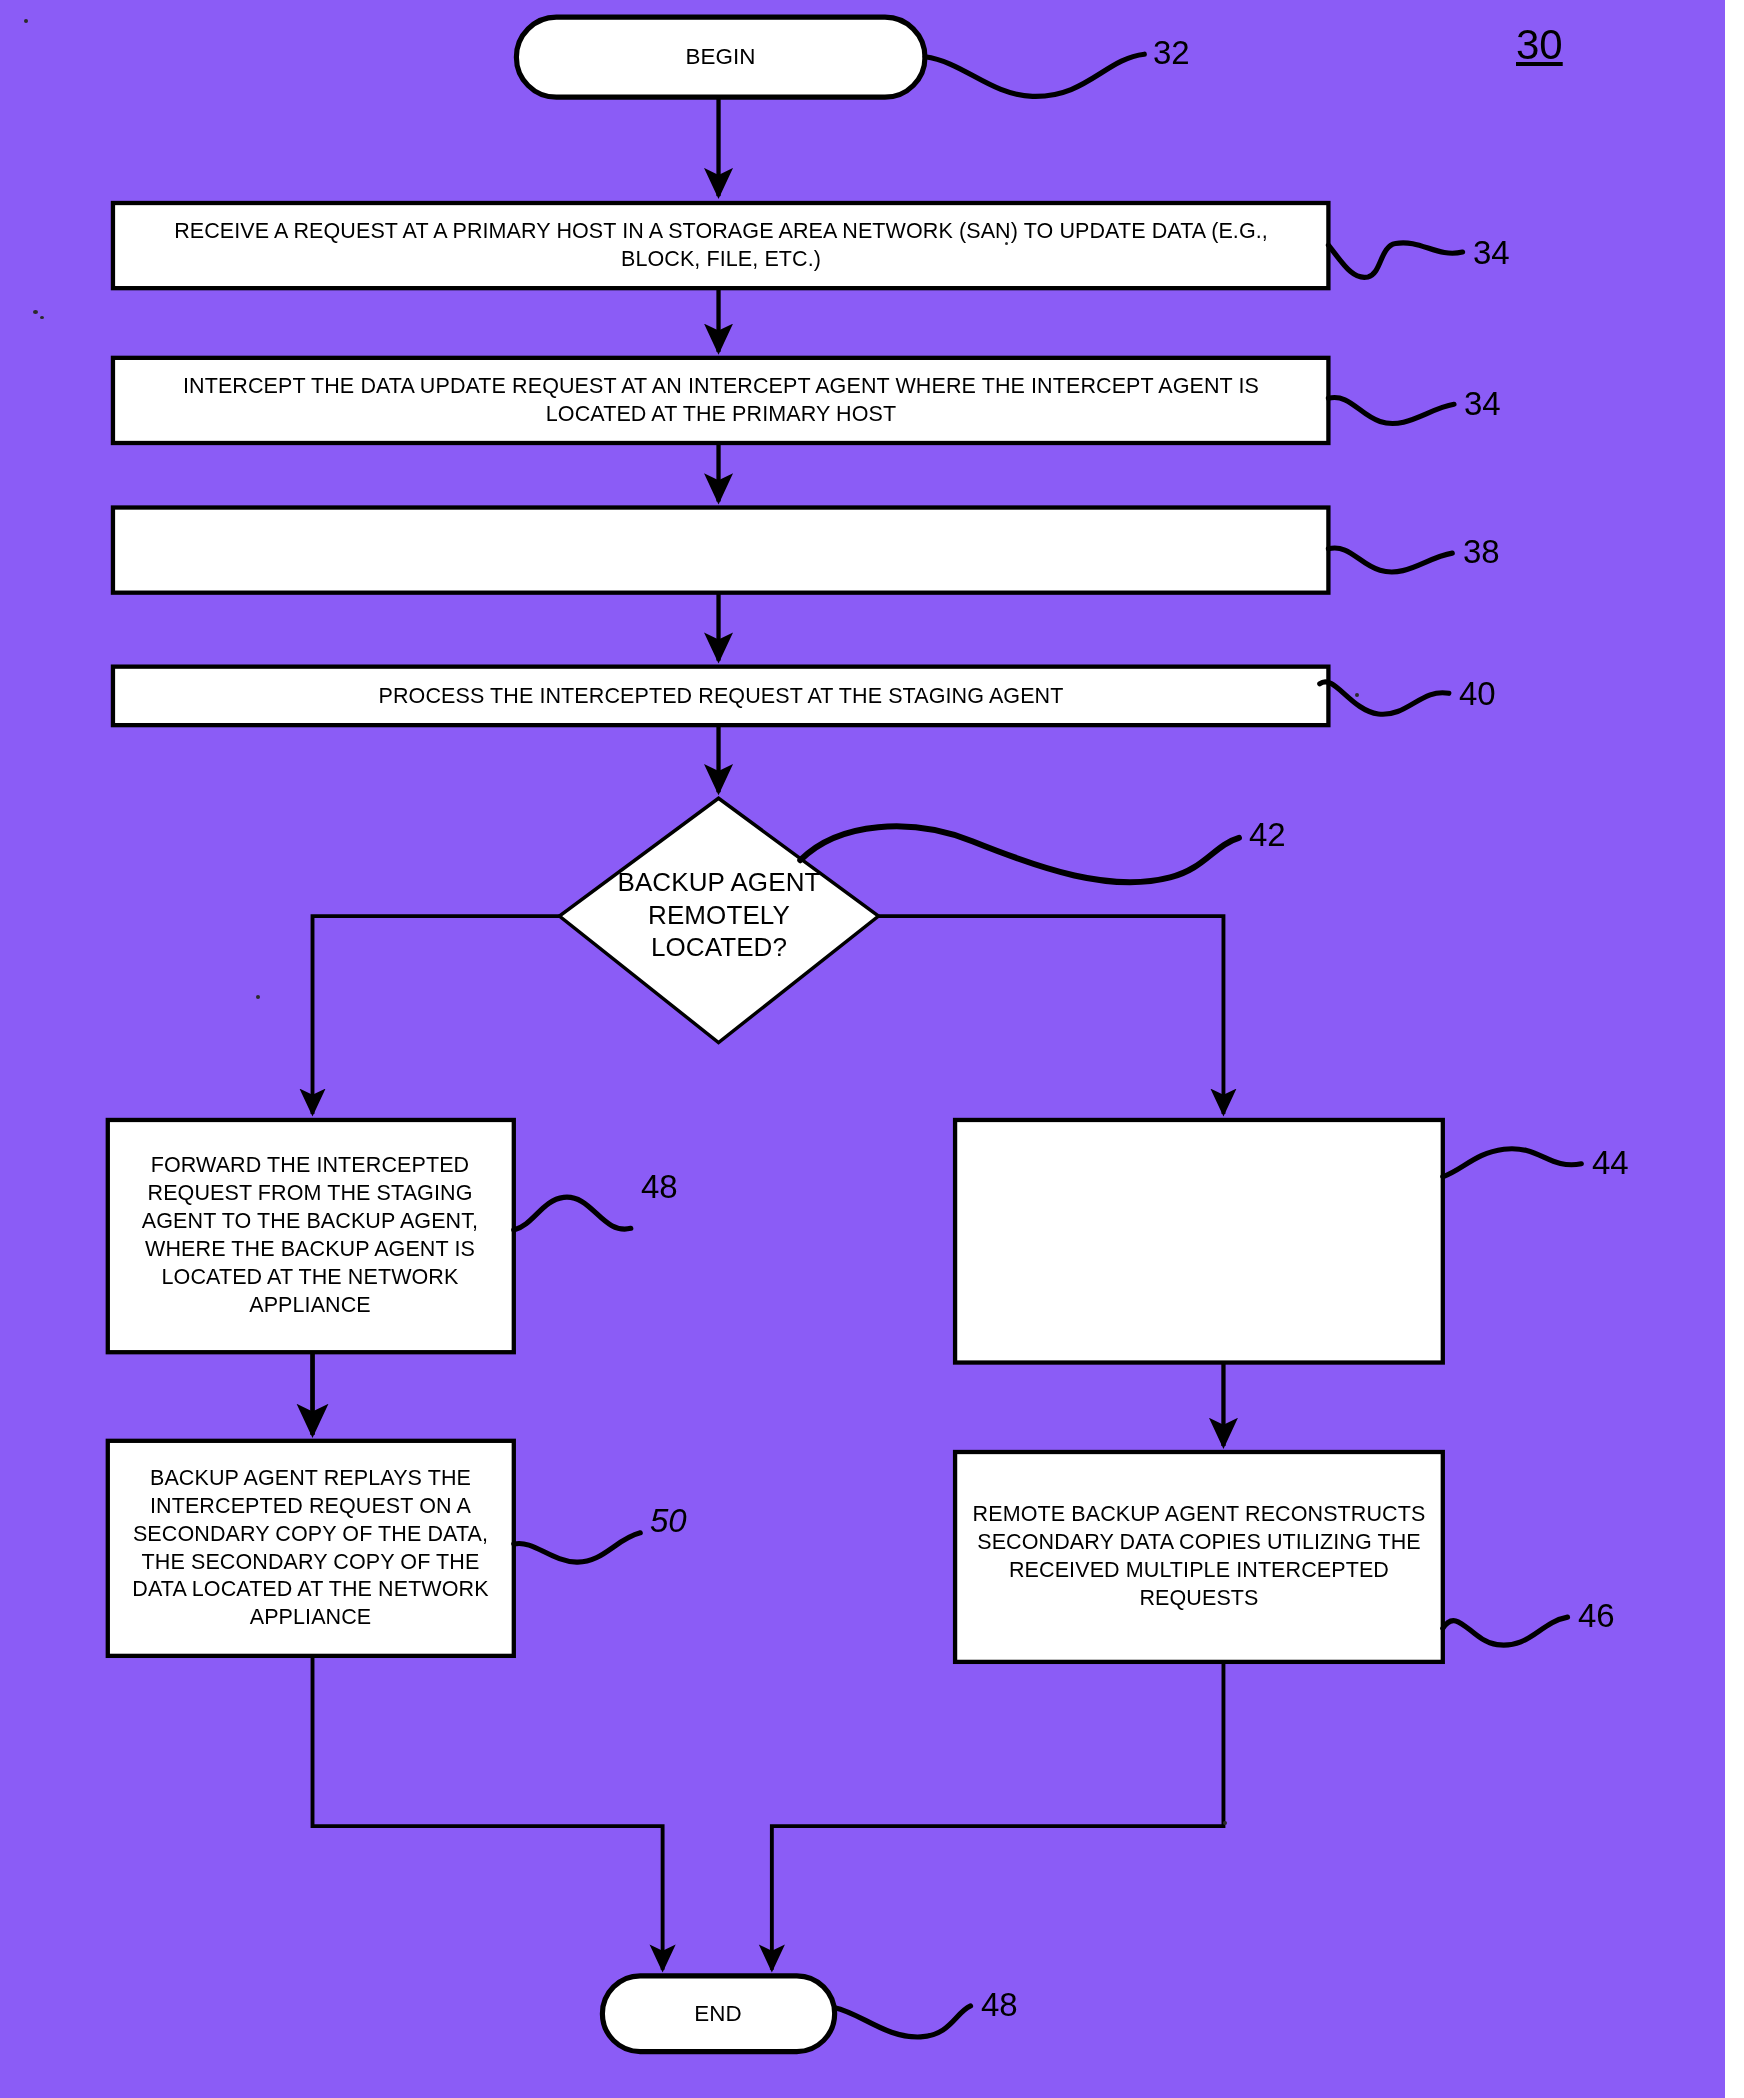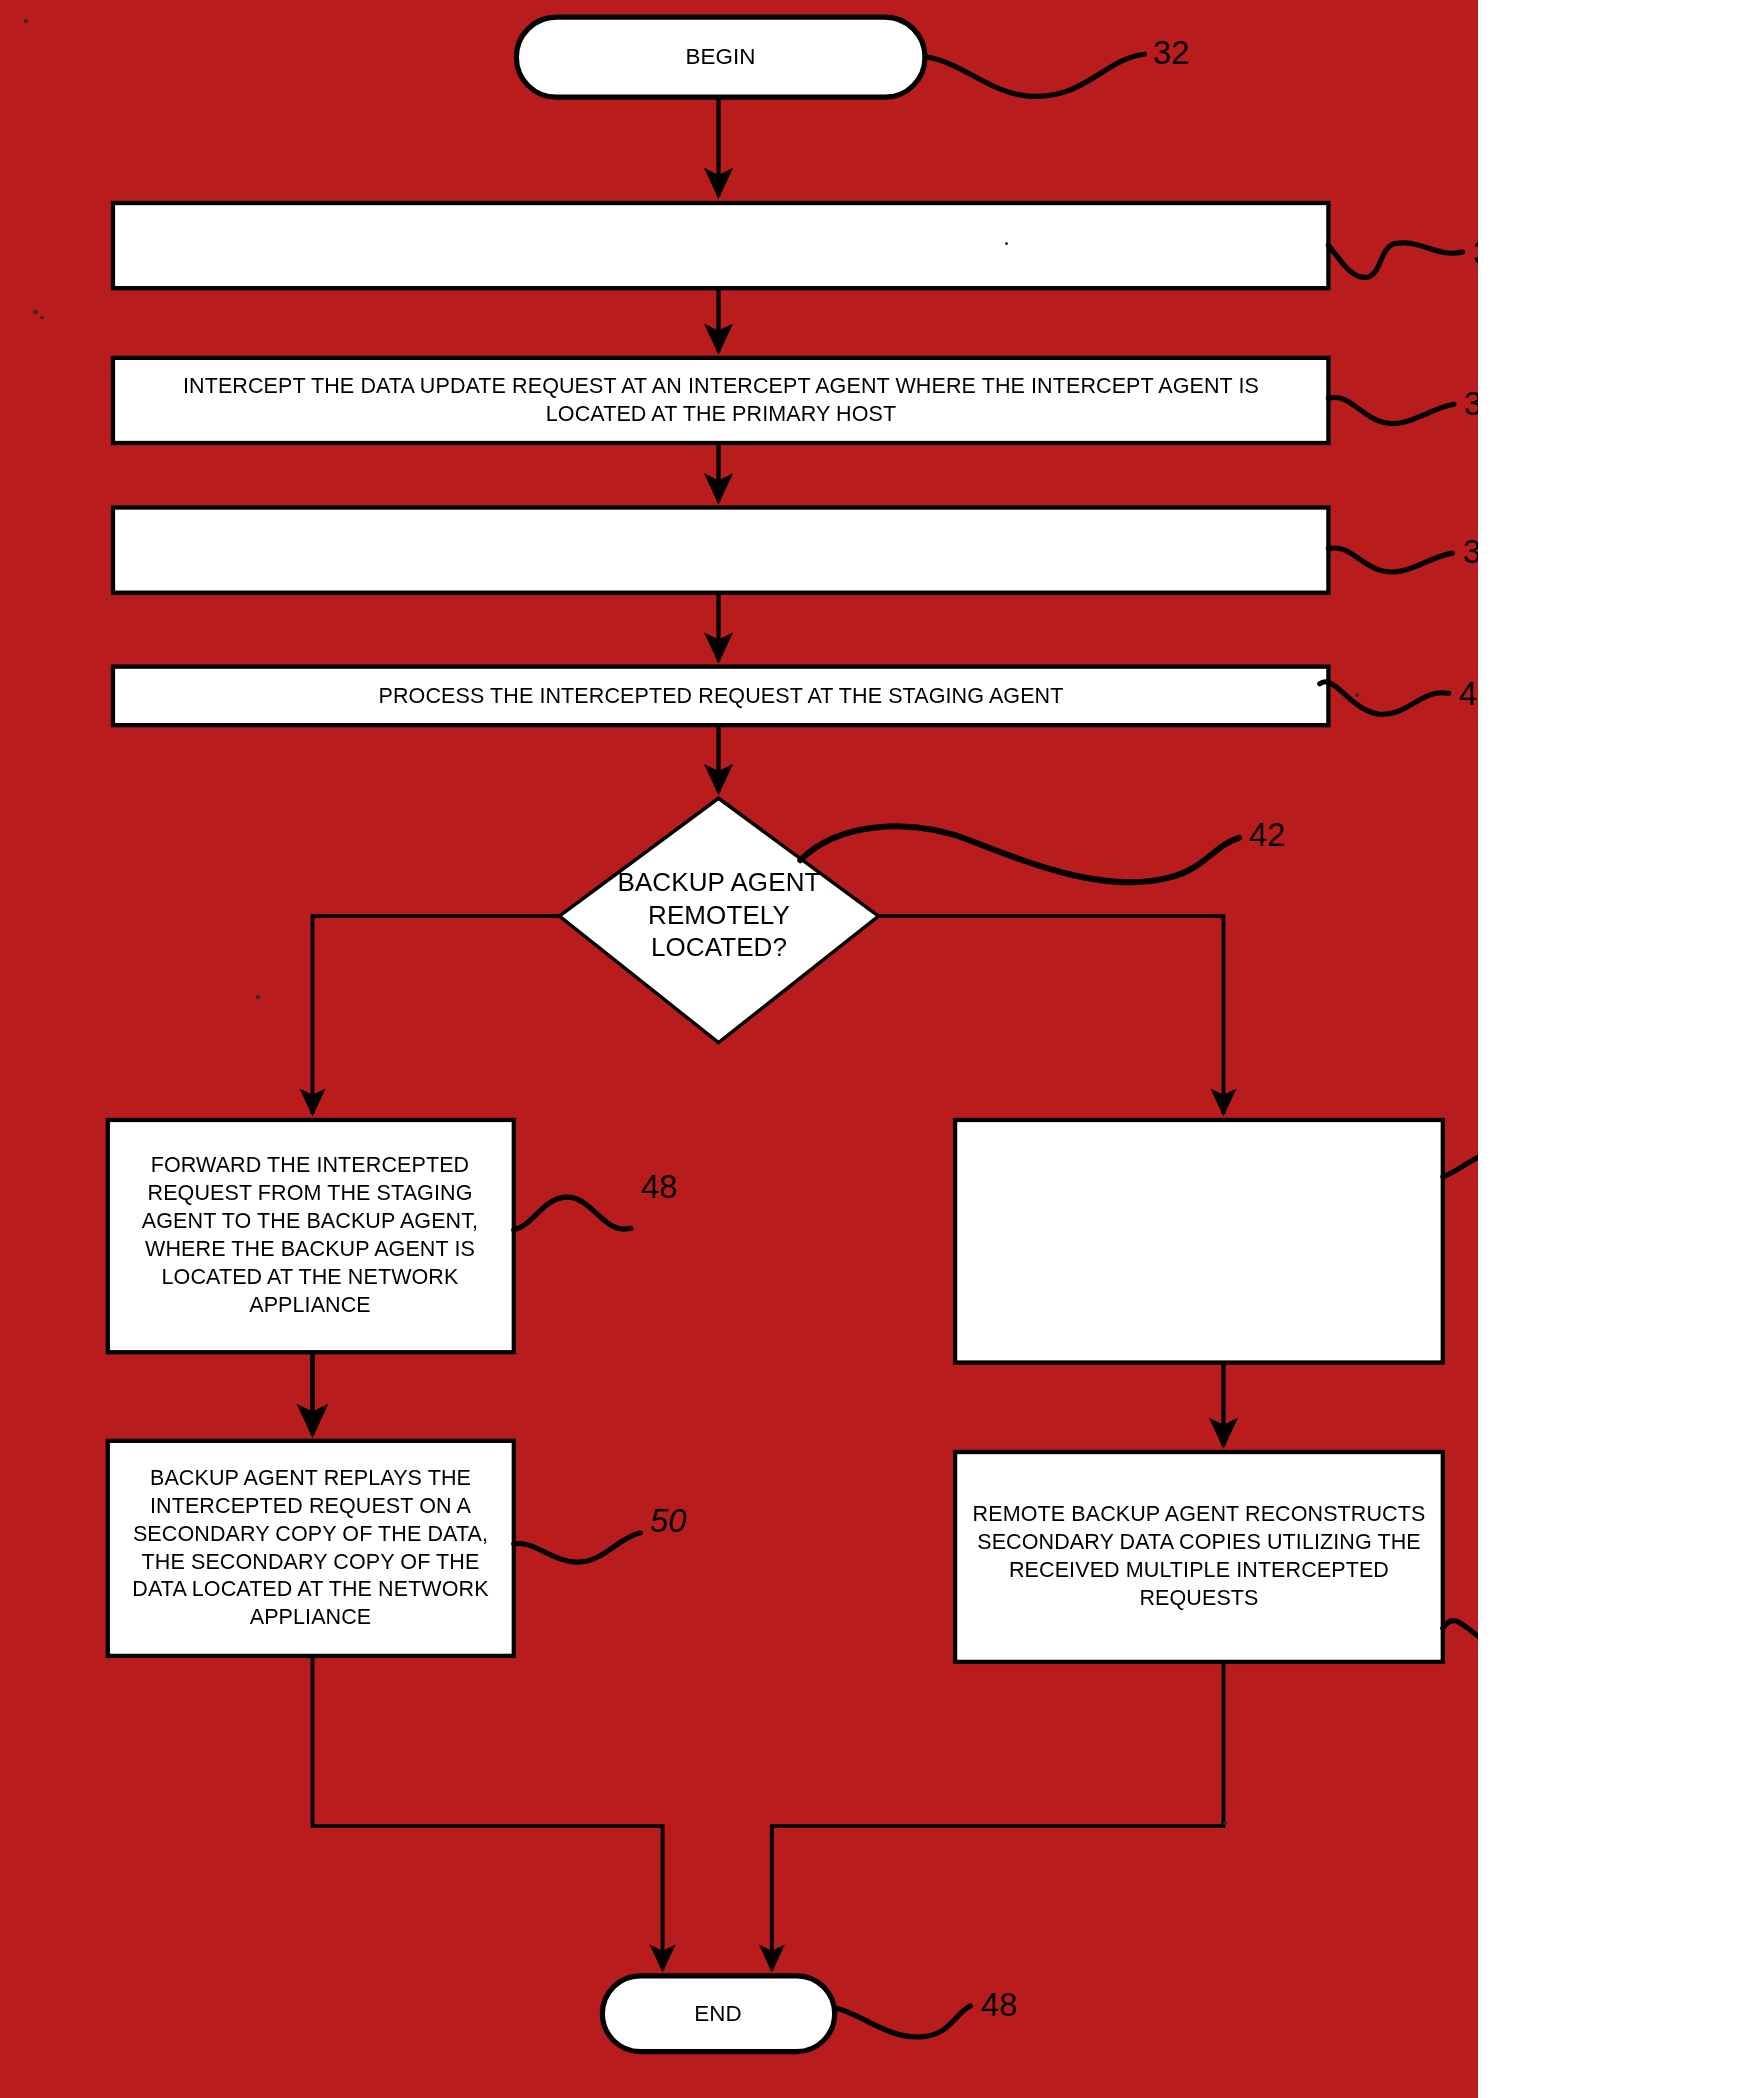--- a/index.html
+++ b/index.html
@@ -6,23 +6,23 @@
   html, body {
     margin: 0;
     padding: 0;
     background: #ffffff;
   }
   body {
     font-family: "Liberation Sans", sans-serif;
   }
   #figure-root {
     position: relative;
-    width: 1478px;
+    width: 1725px;
     height: 2098px;
-    background: #b91c1c;
+    background: #8b5cf6;
     overflow: hidden;
   }
   #figure-svg {
     position: absolute;
     left: 0;
     top: 0;
     width: 1745px;
     height: 2098px;
   }
   .node-text {
@@ -133,20 +133,21 @@
 
     <path d="M 1677 1368 C 1700 1360 1715 1340 1748 1336 C 1790 1331 1800 1360 1838 1353" fill="none" stroke="#000000" stroke-width="6" stroke-linecap="round"></path>
 
     <path d="M 1677 1893 C 1694 1866 1710 1908 1740 1912 C 1778 1917 1790 1886 1822 1880" fill="none" stroke="#000000" stroke-width="6" stroke-linecap="round"></path>
 
     <path d="M 970 2334 C 1000 2340 1030 2370 1070 2368 C 1105 2366 1110 2340 1128 2332" fill="none" stroke="#000000" stroke-width="6" stroke-linecap="round"></path>
   </svg>
 
   <div class="node-text term-text" style="left:516px; top:17px; width:409px; height:80px;">BEGIN</div>
 
+  <div class="node-text box-text" style="left:125px; top:203px; width:1192px; height:85px; padding:0 13.8px;">RECEIVE A REQUEST AT A PRIMARY HOST IN A STORAGE AREA NETWORK (SAN) TO UPDATE DATA (E.G., BLOCK, FILE, ETC.)</div>
 
   <div class="node-text box-text" style="left:131px; top:358px; width:1180px; height:85px; padding:0 13.8px;">INTERCEPT THE DATA UPDATE REQUEST AT AN INTERCEPT AGENT WHERE THE INTERCEPT AGENT IS LOCATED AT THE PRIMARY HOST</div>
 
 
   <div class="node-text box-text" style="left:125px; top:667px; width:1192px; height:59px;">PROCESS THE INTERCEPTED REQUEST AT THE STAGING AGENT</div>
 
   <div class="node-text diamond-text" style="left:595px; top:860px; width:248px; height:110px;">BACKUP AGENT REMOTELY LOCATED?</div>
 
   <div class="node-text box-text" style="left:114px; top:1120px; width:392px; height:232px; padding:0 6.9px;">FORWARD THE INTERCEPTED REQUEST FROM THE STAGING AGENT TO THE BACKUP AGENT, WHERE THE BACKUP AGENT IS LOCATED AT THE NETWORK APPLIANCE</div>
 

